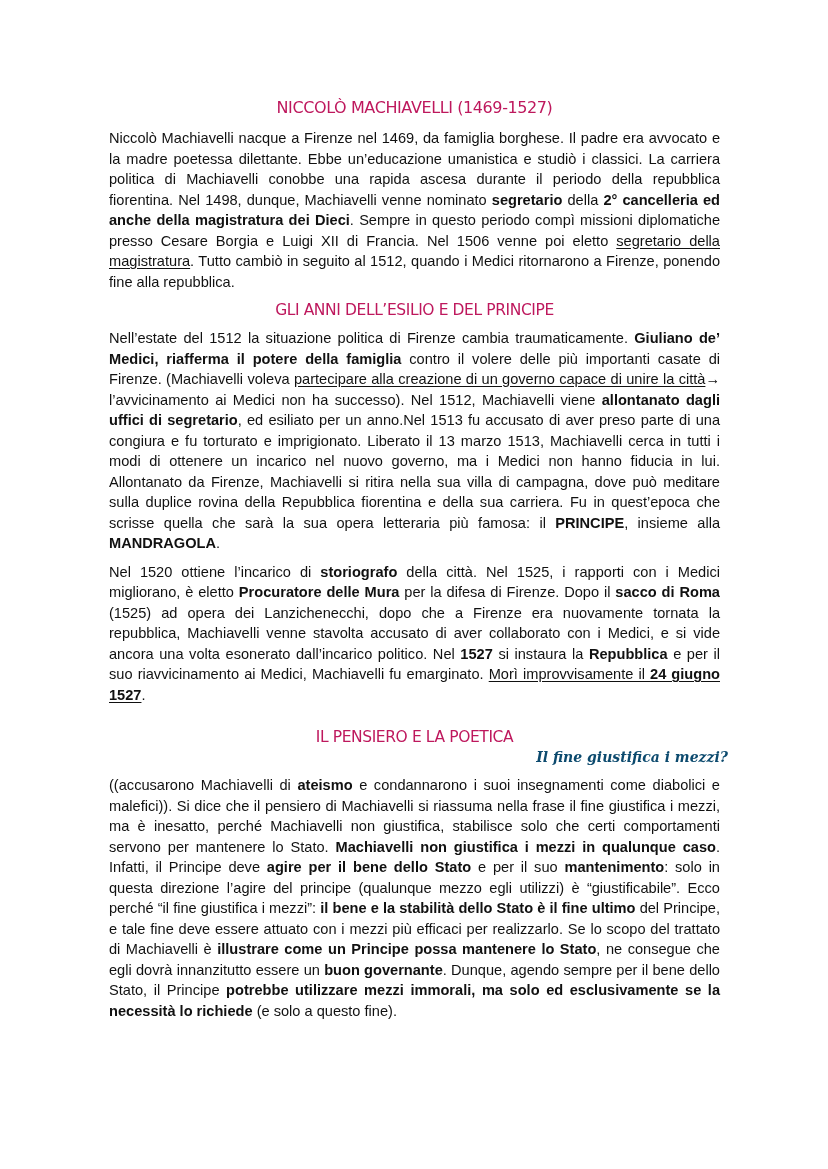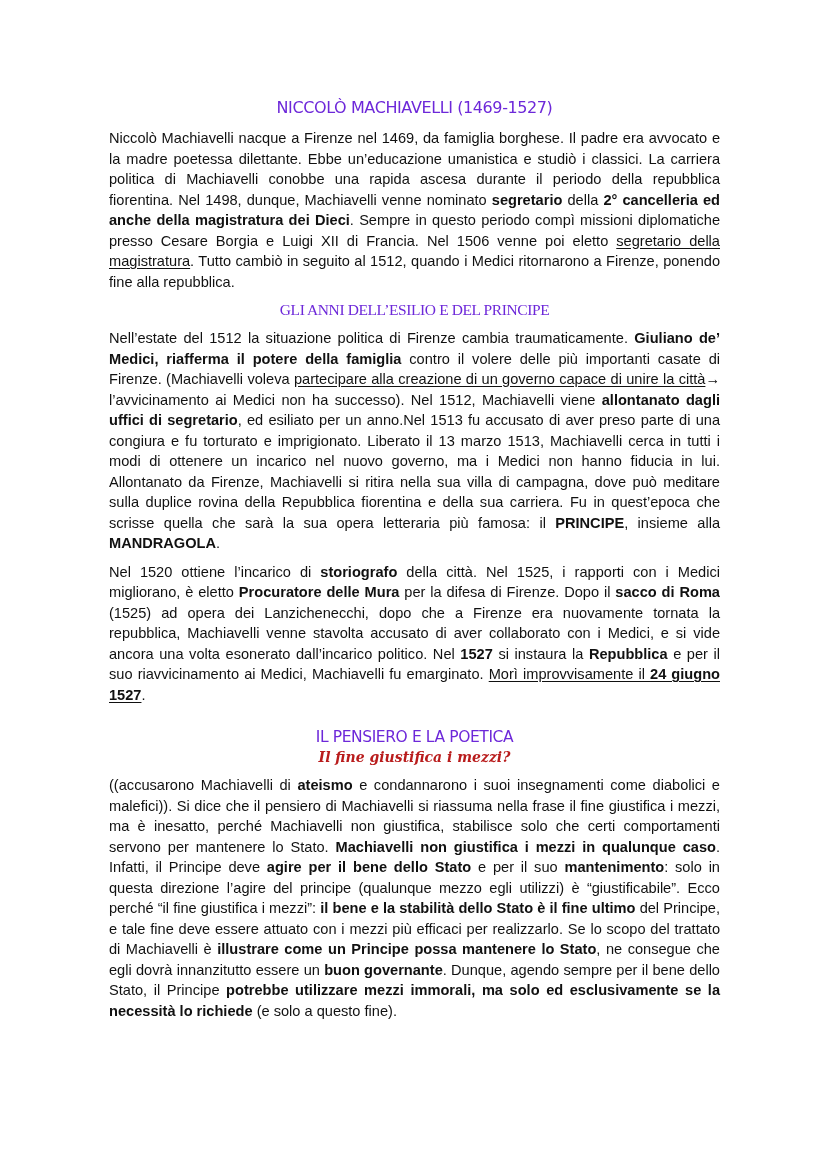--- a/index.html
+++ b/index.html
@@ -18,44 +18,44 @@
     left: 101px;
     top: 96px;
     width: 627px;
     font-family: "Liberation Sans", sans-serif;
     font-size: 14.6px;
     line-height: 20.5px;
     color: #111111;
   }
   .heading {
     font-family: "DejaVu Sans", sans-serif;
-    color: #6d28d9;
+    color: #be185d;
     text-align: center;
     font-size: 15.5px;
     line-height: 20px;
     letter-spacing: -0.4px;
     font-weight: normal;
     margin: 0;
   }
   .heading.h1 { font-size: 16px; line-height: 24px; }
   .subheading {
     font-family: "DejaVu Serif", serif;
     font-style: italic;
-    color: #b91c1c;
-    text-align: center;
+    color: #0c4a6e;
+    text-align: right;
     font-size: 14px;
     line-height: 20px;
     margin: 0;
   }
   p.body {
     margin: 8px;
     text-align: justify;
     text-align-last: left;
   }
-  .h-sp { margin-top: 1px; font-family: Liberation Serif, serif; }
+  .h-sp { margin-top: 1px; }
   .h-sp-big { margin-top: 22px; }
 </style>
 </head>
 <body>
 
 <div class="page">
 
   <h1 class="heading h1">NICCOLÒ MACHIAVELLI (1469-1527)</h1>
   <p class="body"><span>Niccolò Machiavelli nacque a Firenze nel 1469, da famiglia borghese. Il padre era avvocato e la madre poetessa dilettante. Ebbe un’educazione umanistica e studiò i classici. La carriera politica di Machiavelli conobbe una rapida ascesa durante il periodo della repubblica fiorentina. Nel 1498, dunque, Machiavelli venne nominato </span><span style="font-weight: bold;">segretario</span><span> della </span><span style="font-weight: bold;">2° cancelleria ed anche della magistratura dei Dieci</span><span>. Sempre in questo periodo compì missioni diplomatiche presso Cesare Borgia e Luigi XII di Francia. Nel 1506 venne poi eletto </span><span style="text-decoration: underline; text-underline-offset: 2px;">segretario della magistratura</span><span>. Tutto cambiò in seguito al 1512, quando i Medici ritornarono a Firenze, ponendo fine alla repubblica.</span></p>
 

